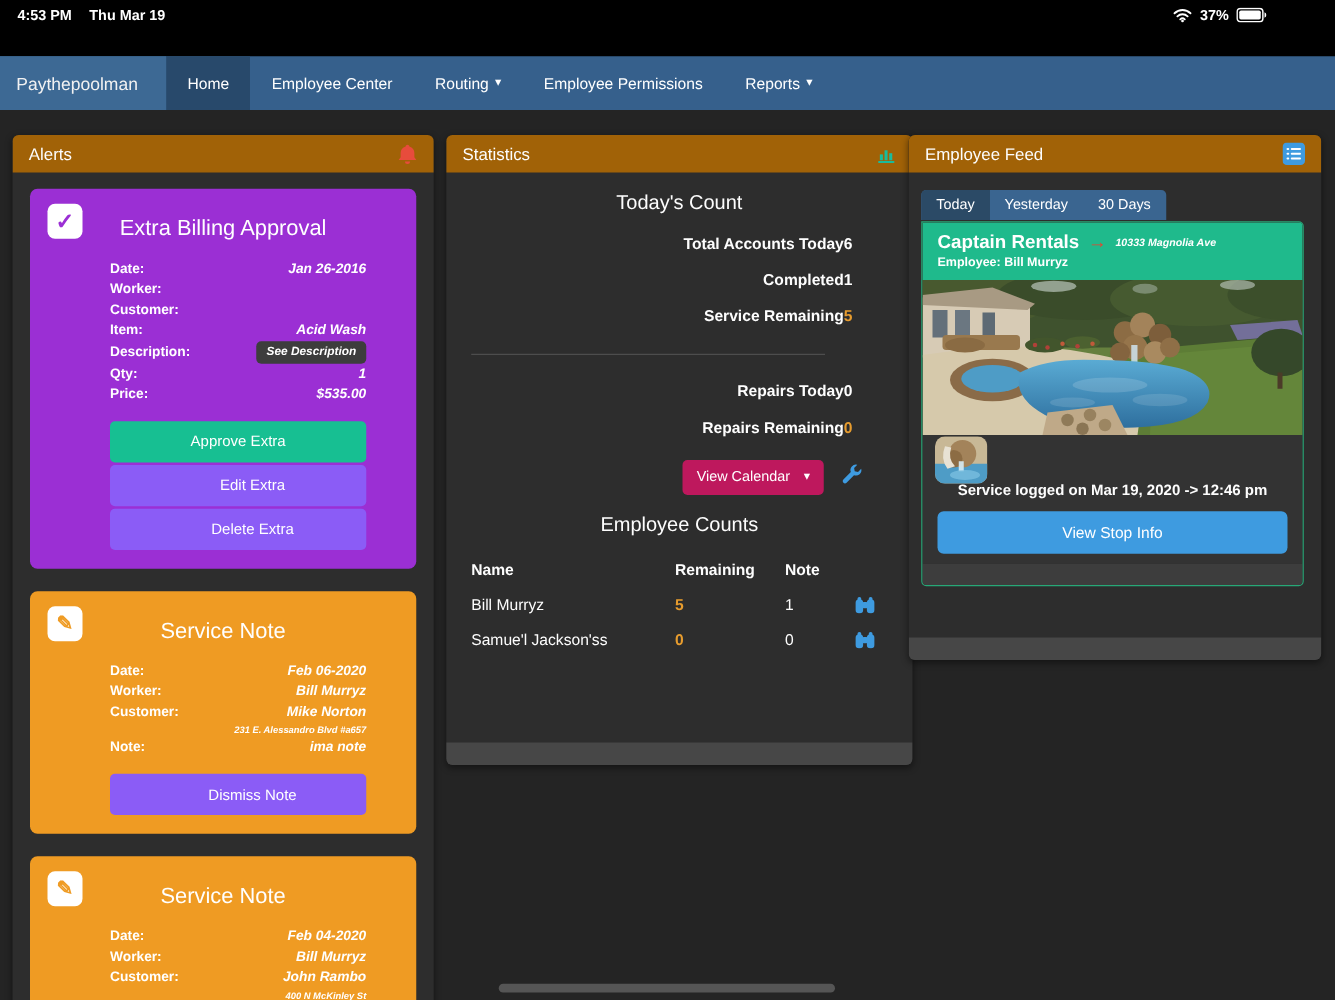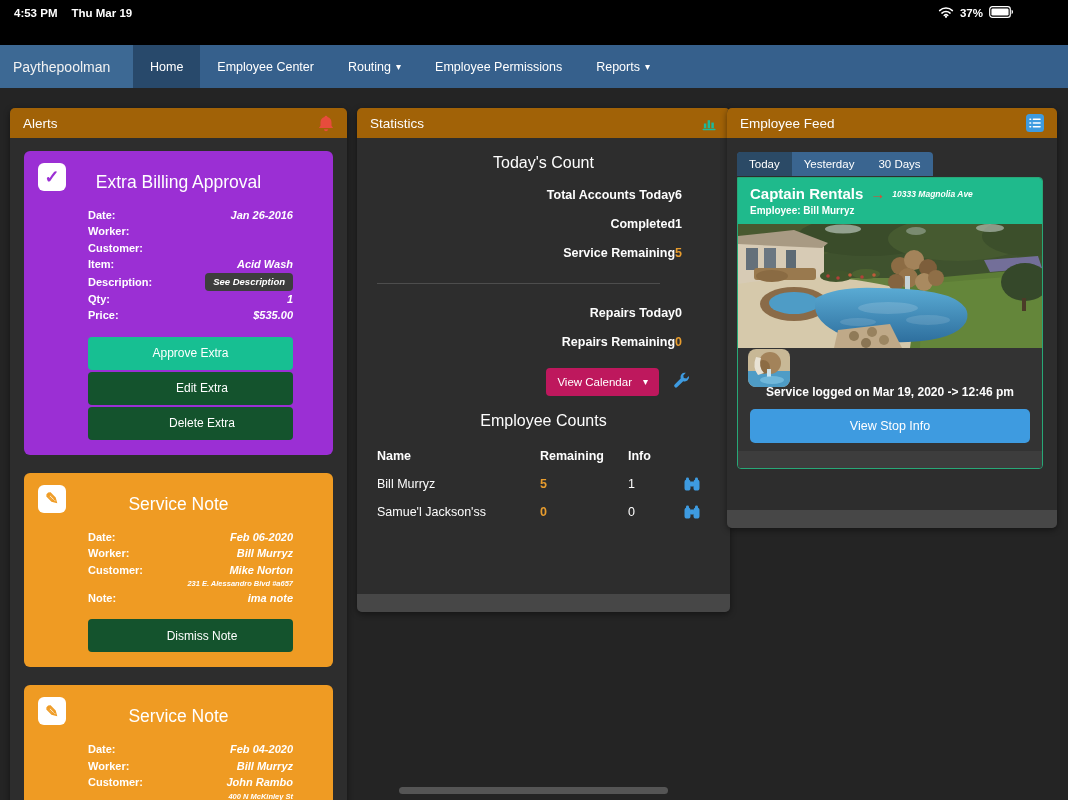--- a/index.html
+++ b/index.html
@@ -78,21 +78,21 @@
   }
   .faddress{font-size:7.5px;font-weight:bold;font-style:italic;text-align:right;
             line-height:12px;}
   .card-buttons{margin:13px 40px 0 64px;}
   .btn{
     display:block;width:100%;height:33px;border:none;border-radius:4px;
     color:#fff;font-size:12px;font-family:"Liberation Sans",sans-serif;
     cursor:pointer;margin-top:2px;
   }
   .btn.green{background:#17bf92;margin-top:0;}
-  .btn.dark{background:#14532d;padding-left:29px;}
+  .btn.dark{background:#8b5cf6;padding-left:29px;}
   
   .stats-h2{text-align:center;color:#fdfdfd;font-size:16px;margin:16px 0 0 0;
             font-weight:normal;}
   .stat-rows{margin:16px 20px 0 20px;}
   .stat-row{display:flex;justify-content:flex-end;color:#fdfdfd;
             font-size:12.5px;font-weight:bold;height:29px;align-items:flex-start;}
   .stat-row .num{font-weight:bold;margin-right:28px;}
   .num.orange{color:#e79c2e;}
   .divider{border-top:1px solid #4d4d4d;margin:8px 70px 0 20px;}
   .cal-row{display:flex;align-items:center;justify-content:flex-end;
@@ -355,21 +355,21 @@
           <svg width="17" height="17" viewBox="0 0 18 18">
               <path d="M16.9 4.2a4.6 4.6 0 0 1-6.1 5.5L4.5 16a1.9 1.9 0 0 1-2.7-2.7l6.3-6.3a4.6 4.6 0 0 1 5.5-6.1L10.9 3.6l.5 2.8 2.8.5 2.7-2.7z" fill="#3e9be0"></path>
             </svg>
         </span>
       </div>
       <div class="stats-h2" style="margin-top:16px;">Employee Counts</div>
       <div class="emp-table">
         <div class="t-row t-head">
           <span>Name</span>
           <span>Remaining</span>
-          <span>Info</span>
+          <span>Note</span>
           <span></span>
         </div>
         <div class="t-row">
           <span>Bill Murryz</span>
           <span class="t-cell-rem">5</span>
           <span>1</span>
           <span class="binoc">
             <svg width="16" height="14" viewBox="0 0 16 14">
                 <g fill="#3e9be0">
                   <rect x="0.5" y="2.5" width="6" height="11" rx="2.6"></rect>

